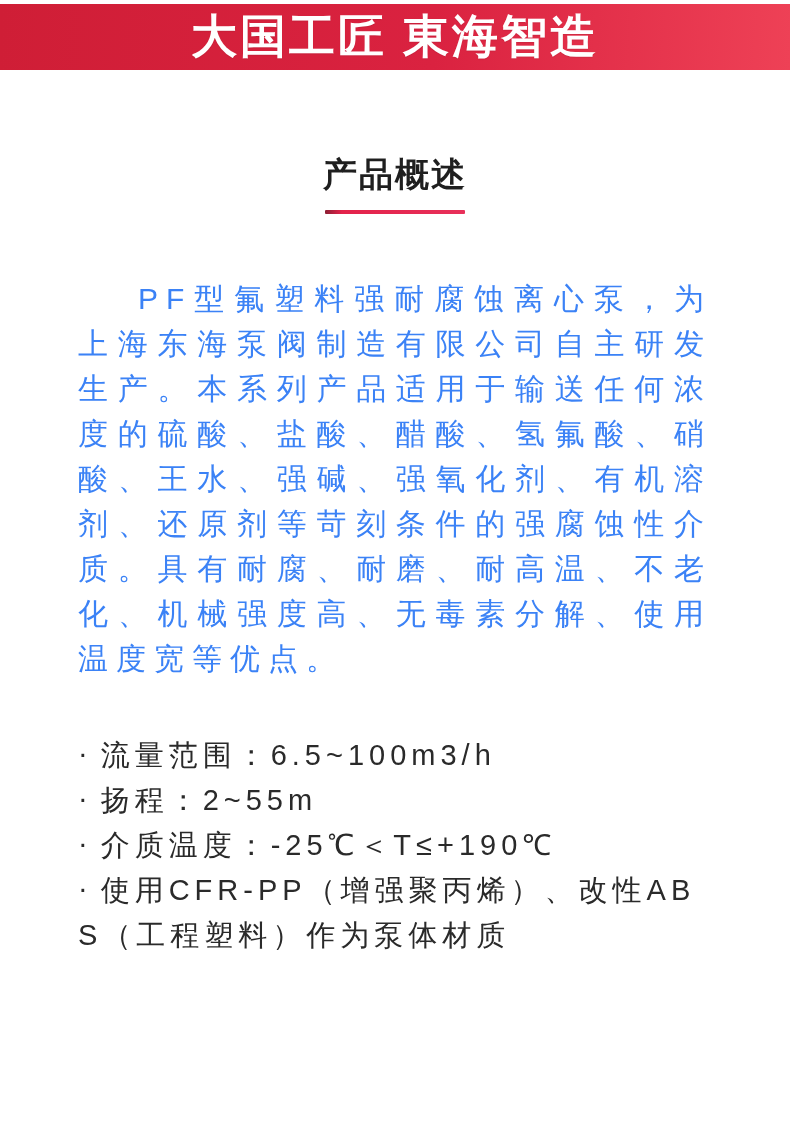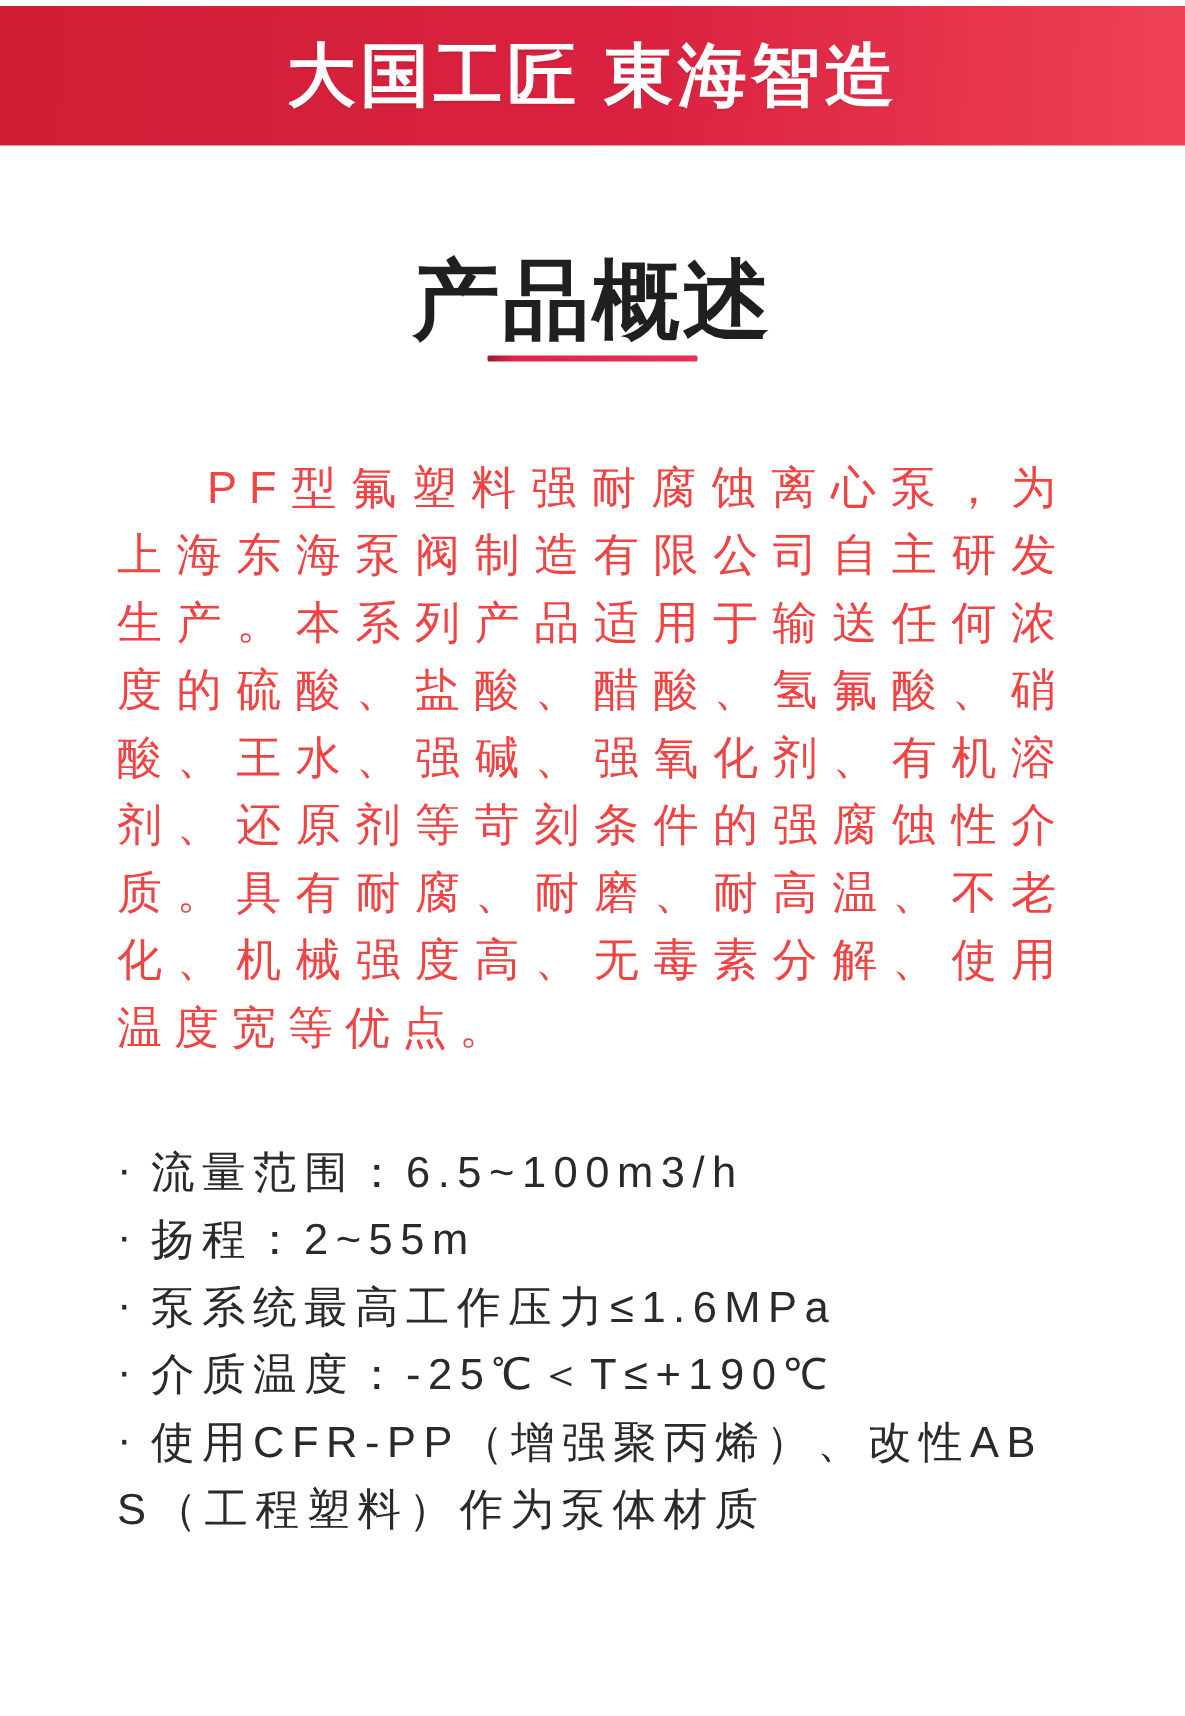--- a/index.html
+++ b/index.html
@@ -11,61 +11,61 @@
   }
   body {
     width: 790px;
     height: 1144px;
     overflow: hidden;
   }
 
   
   .banner {
     margin-top: 4px;
-    height: 93px;
+    height: 66px;
     display: flex;
     align-items: center;
     justify-content: center;
     background: linear-gradient(93deg, #cf1e36 0%, #da2240 55%, #ee4156 100%);
   }
   .banner-title {
     color: #ffffff;
     font-size: 46px;
     font-weight: bold;
     letter-spacing: 3px;
     white-space: pre;
     text-shadow: 0 1px 1px rgba(0,0,0,0.08);
   }
 
   
   .section-head { text-align: center; }
   .section-head.overview { margin-top: 80px; }
   .section-head.conditions { margin-top: 82px; }
   .section-title {
     margin: 0;
-    font-size: 58px;
+    font-size: 34px;
     line-height: 48px;
     font-weight: bold;
     color: #1f1f1f;
     letter-spacing: 2px;
   }
   .title-underline {
     width: 140px;
     height: 4px;
     margin: 12px auto 0 auto;
     background: linear-gradient(90deg, #8c1f33 0%, #e3224a 12%, #e8305a 100%);
     border-radius: 1px;
   }
 
   
   .overview-paragraph {
     margin: 62px 78px 0 78px;
     font-size: 30px;
     line-height: 45px;
-    color: #ef4444;
+    color: #3b82f6;
     letter-spacing: 8px;
     text-align: justify;
     text-justify: inter-character;
     word-break: break-all;
     line-break: anywhere;
     text-indent: 2em;
   }
 
   
   .cond-list {
@@ -99,17 +99,16 @@
     <h2 class="section-title">产品概述</h2>
     <div class="title-underline"></div>
   </div>
   <p class="overview-paragraph">PF型氟塑料强耐腐蚀离心泵，为上海东海泵阀制造有限公司自主研发生产。本系列产品适用于输送任何浓度的硫酸、盐酸、醋酸、氢氟酸、硝酸、王水、强碱、强氧化剂、有机溶剂、还原剂等苛刻条件的强腐蚀性介质。具有耐腐、耐磨、耐高温、不老化、机械强度高、无毒素分解、使用温度宽等优点。</p>
 </section>
 
 <section>
   <ul class="cond-list">
     <li><span class="bullet-dot">·</span><span>流量范围：6.5~100m3/h</span></li>
     <li><span class="bullet-dot">·</span><span>扬程：2~55m</span></li>
-    <li><span class="bullet-dot">·</span><span>泵系统最高工作压力≤1.6MPa</span></li>
     <li><span class="bullet-dot">·</span><span>介质温度：-25℃＜T≤+190℃</span></li>
     <li><span class="bullet-dot">·</span><span>使用CFR-PP（增强聚丙烯）、改性ABS（工程塑料）作为泵体材质</span></li>
   </ul>
 </section>
 
 </body></html>

